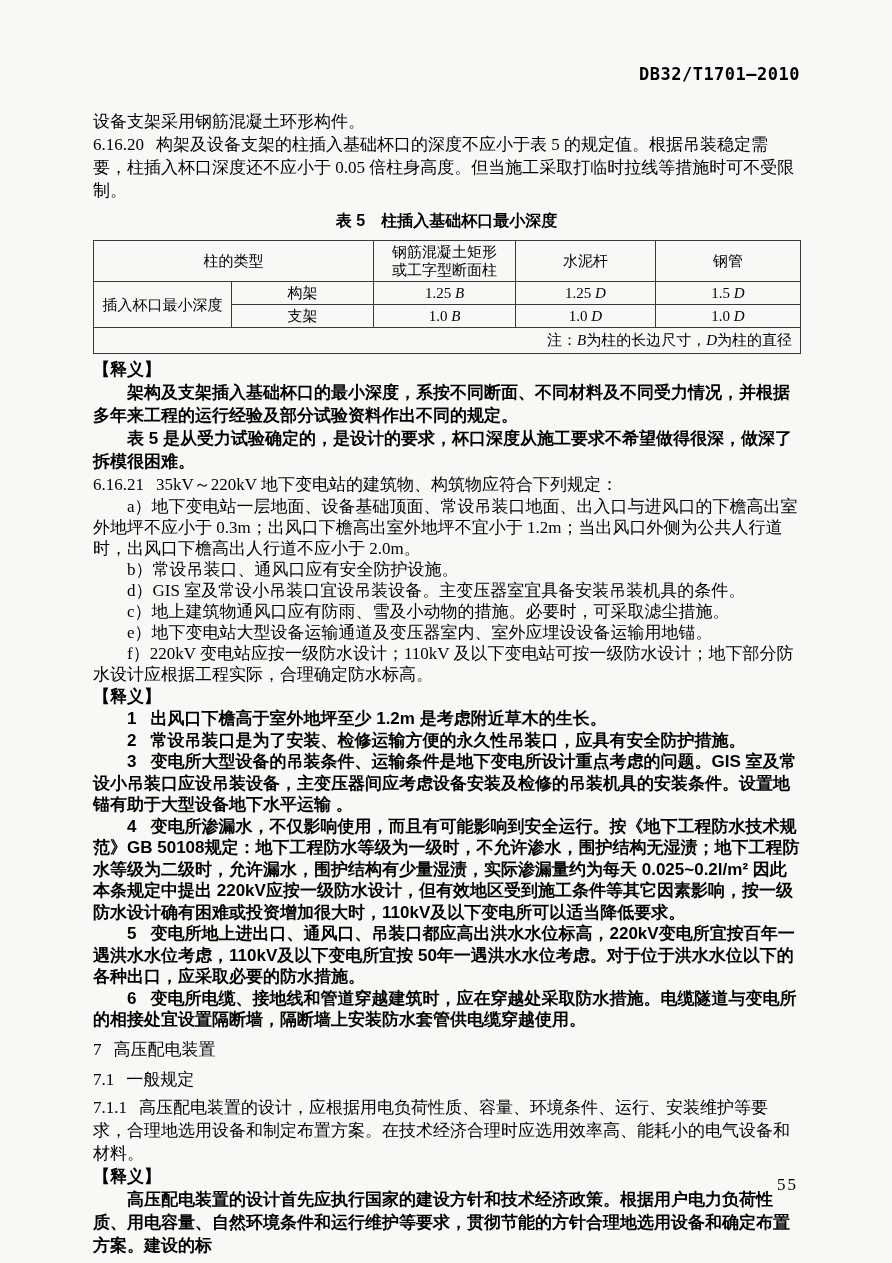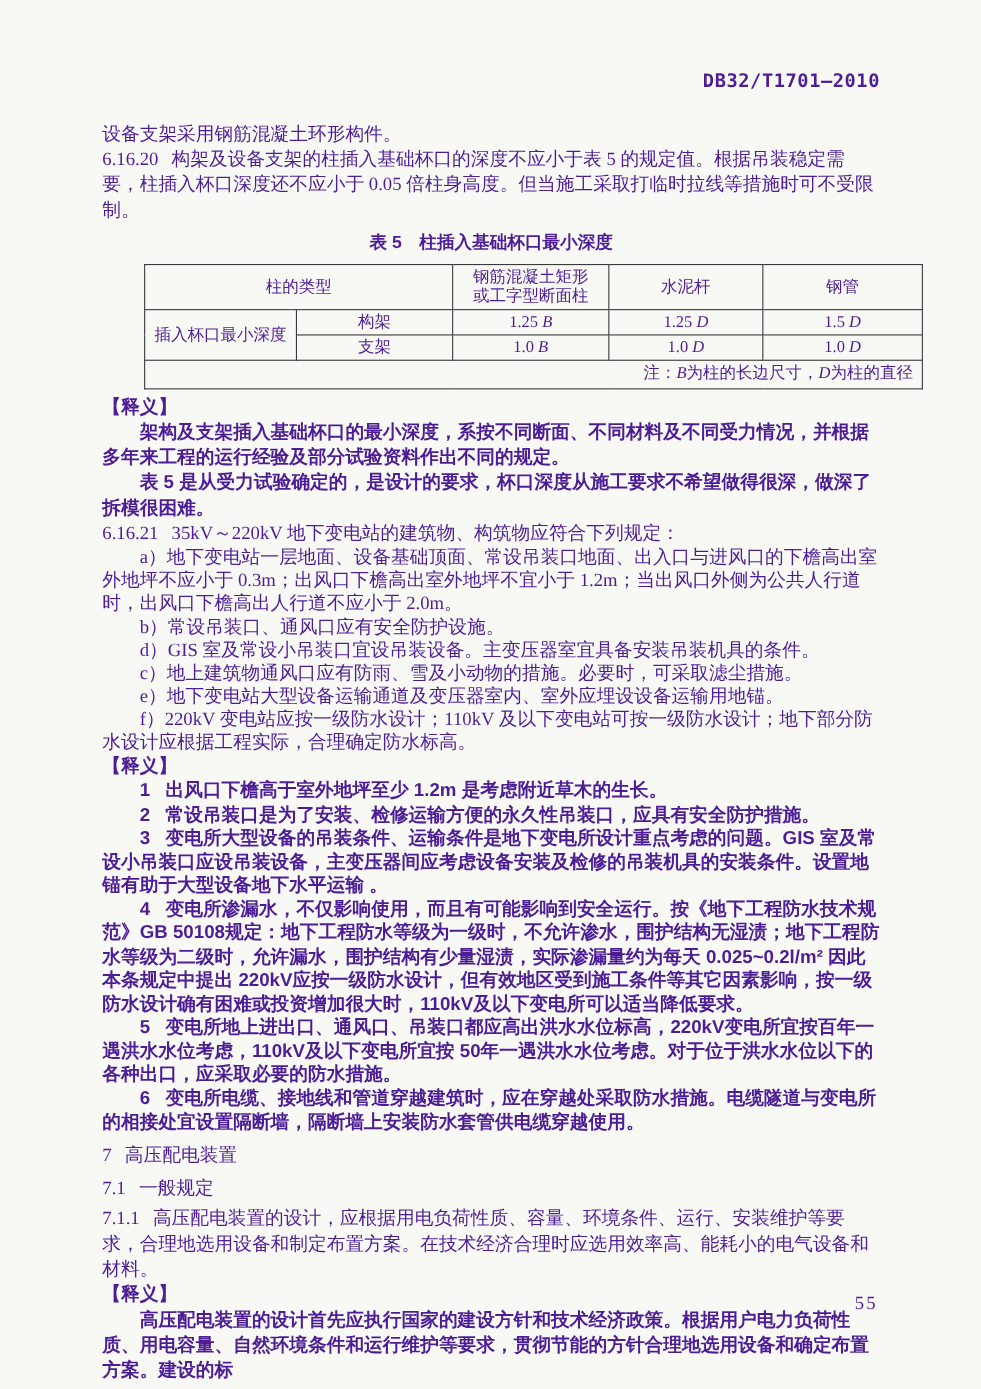--- a/index.html
+++ b/index.html
@@ -1,21 +1,21 @@
 <!DOCTYPE html>
 <html lang="zh"><head>
 <meta charset="utf-8">
 <style>
   html, body { margin: 0; padding: 0; }
   .page {
     position: relative;
     width: 892px;
     height: 1263px;
     background: #f8f8f5;
-    color: #4c1d95;
+    color: #000000;
     font-family: "Liberation Serif", "DejaVu Serif", serif;
     overflow: hidden;
     box-sizing: border-box;
   }
   .content {
     position: absolute;
     left: 93px;
     right: 92px;
     top: 62px;
   }
@@ -48,21 +48,20 @@
     font-weight: 700;
     font-size: 16px;
     margin: 8px 0 8px;
     line-height: 22px;
   }
   table.t5 {
     width: 100%;
     border-collapse: collapse;
     table-layout: fixed;
     font-size: 15px;
-    margin-left: 38px;
   }
   table.t5 td {
     border: 1.5px solid #3a3a3a;
     text-align: center;
     vertical-align: middle;
     padding: 2px 4px;
     line-height: 18px;
     box-sizing: border-box;
   }
   table.t5 td.note-cell { text-align: right; padding: 3px 8px; line-height: 19px; }

